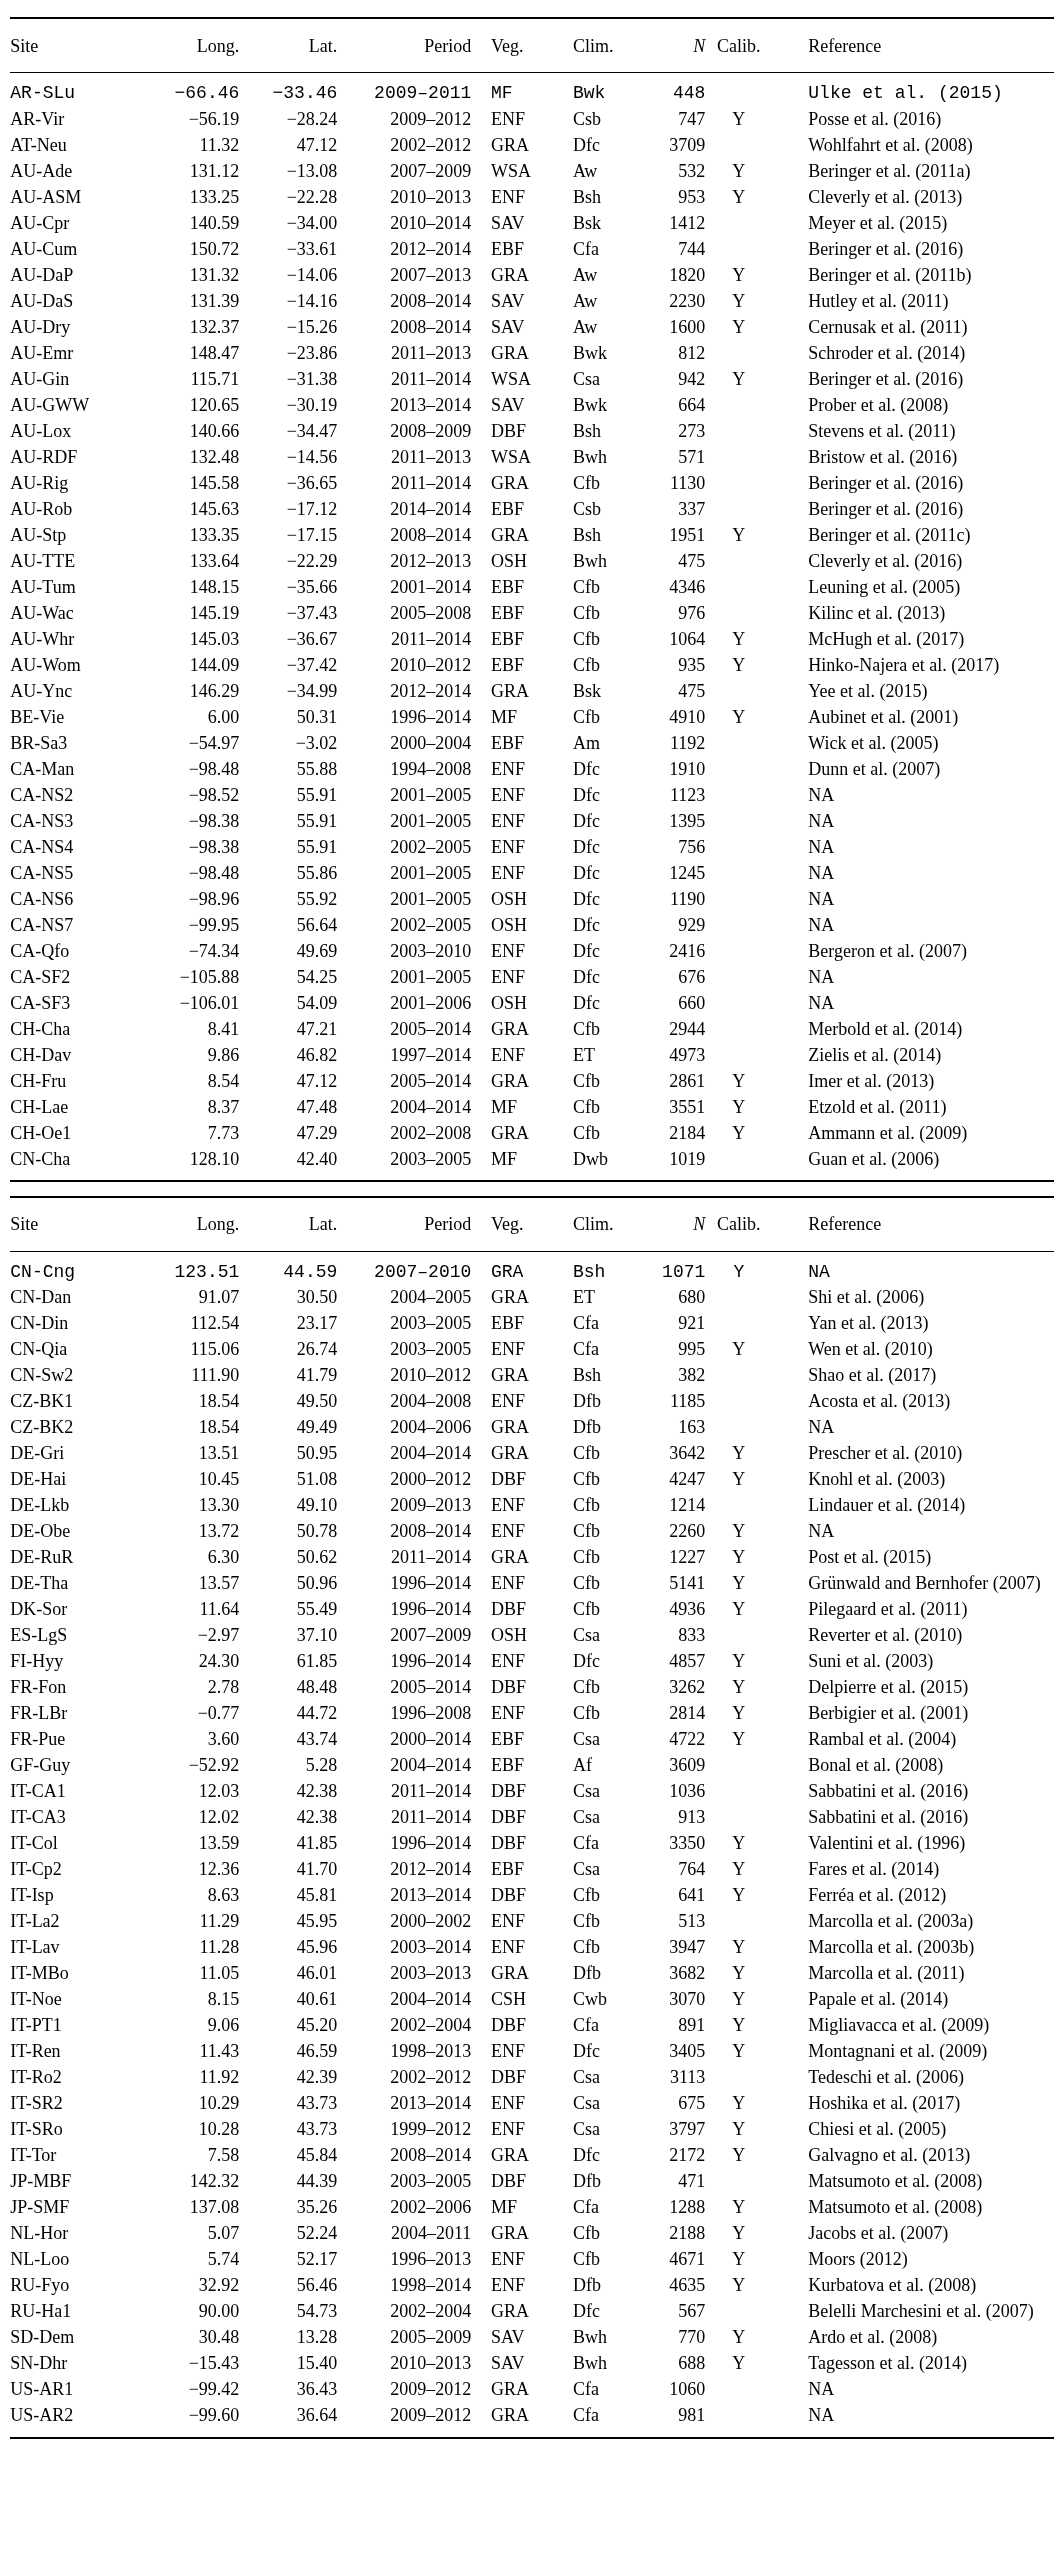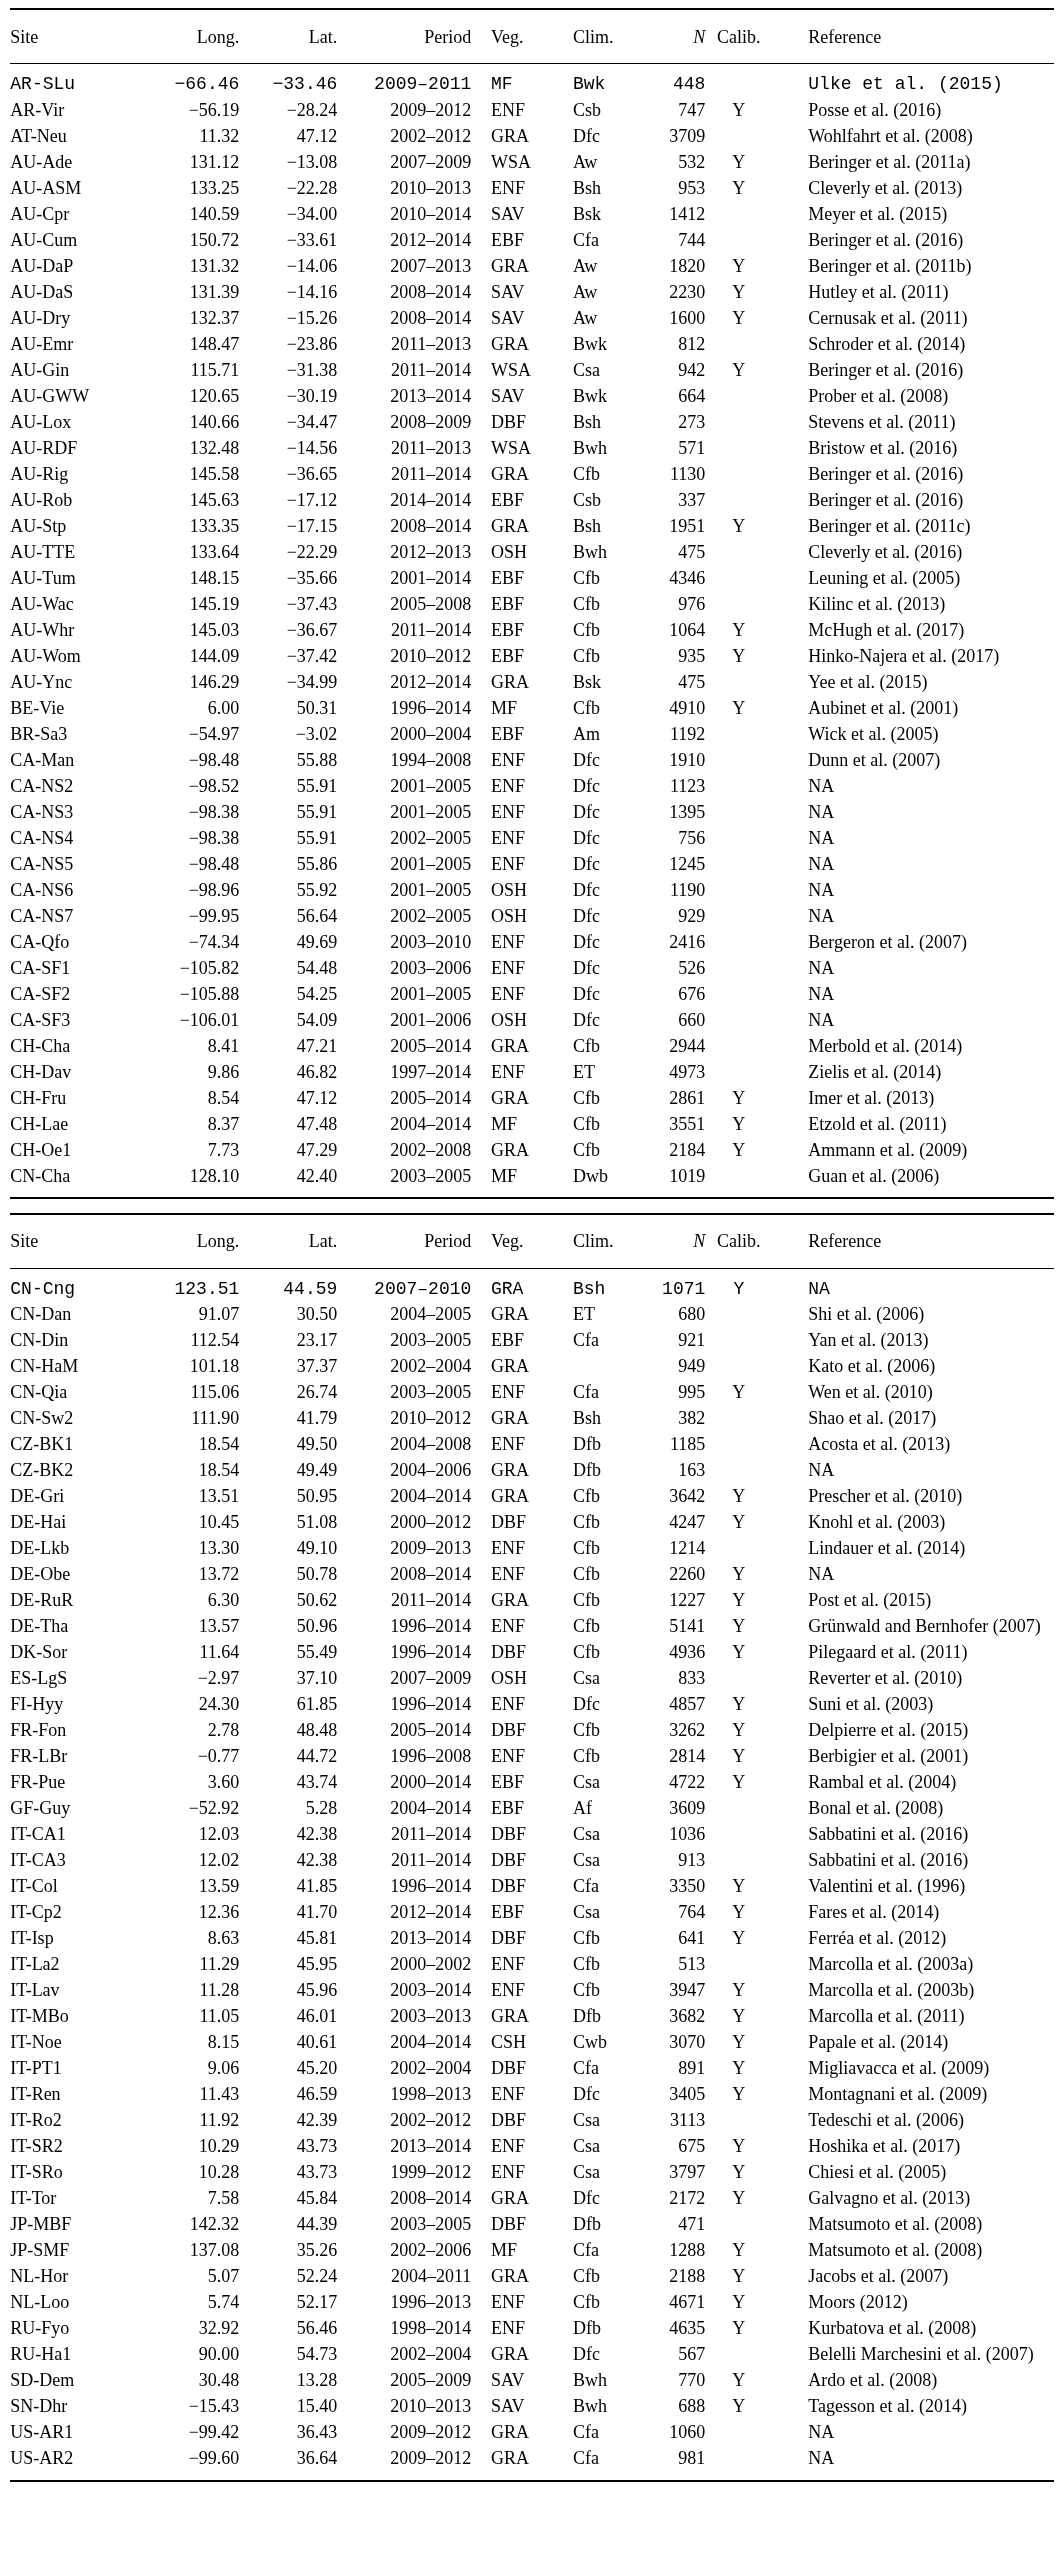--- a/index.html
+++ b/index.html
@@ -8,21 +8,21 @@
     background: #ffffff;
   }
   body {
     width: 1065px;
     min-height: 3586px;
     font-family: "Liberation Serif", "DejaVu Serif", serif;
     color: #000000;
     -webkit-font-smoothing: antialiased;
   }
   .page {
-    padding-top: 8px;
+    padding-top: 17px;
     width: 1050px;
   }
   table.data-table {
     border-collapse: collapse;
     table-layout: fixed;
     width: 1044px;
     margin: 0 10.3px 13.4px 10.3px;
     border-top: 2.1px solid #000;
     border-bottom: 2.1px solid #000;
     font-size: 18px;
@@ -461,31 +461,20 @@
           <td class="col-long">−74.34</td>
           <td class="col-lat">49.69</td>
           <td class="col-period">2003–2010</td>
           <td class="col-veg">ENF</td>
           <td class="col-clim">Dfc</td>
           <td class="col-n">2416</td>
           <td class="col-calib"></td>
           <td class="col-ref">Bergeron et al. (2007)</td>
         </tr>
         <tr>
-          <td class="col-site">CA-SF1</td>
-          <td class="col-long">−105.82</td>
-          <td class="col-lat">54.48</td>
-          <td class="col-period">2003–2006</td>
-          <td class="col-veg">ENF</td>
-          <td class="col-clim">Dfc</td>
-          <td class="col-n">526</td>
-          <td class="col-calib"></td>
-          <td class="col-ref">NA</td>
-        </tr>
-        <tr>
           <td class="col-site">CA-SF2</td>
           <td class="col-long">−105.88</td>
           <td class="col-lat">54.25</td>
           <td class="col-period">2001–2005</td>
           <td class="col-veg">ENF</td>
           <td class="col-clim">Dfc</td>
           <td class="col-n">676</td>
           <td class="col-calib"></td>
           <td class="col-ref">NA</td>
         </tr>
@@ -622,31 +611,20 @@
           <td class="col-long">112.54</td>
           <td class="col-lat">23.17</td>
           <td class="col-period">2003–2005</td>
           <td class="col-veg">EBF</td>
           <td class="col-clim">Cfa</td>
           <td class="col-n">921</td>
           <td class="col-calib"></td>
           <td class="col-ref">Yan et al. (2013)</td>
         </tr>
         <tr>
-          <td class="col-site">CN-HaM</td>
-          <td class="col-long">101.18</td>
-          <td class="col-lat">37.37</td>
-          <td class="col-period">2002–2004</td>
-          <td class="col-veg">GRA</td>
-          <td class="col-clim"></td>
-          <td class="col-n">949</td>
-          <td class="col-calib"></td>
-          <td class="col-ref">Kato et al. (2006)</td>
-        </tr>
-        <tr>
           <td class="col-site">CN-Qia</td>
           <td class="col-long">115.06</td>
           <td class="col-lat">26.74</td>
           <td class="col-period">2003–2005</td>
           <td class="col-veg">ENF</td>
           <td class="col-clim">Cfa</td>
           <td class="col-n">995</td>
           <td class="col-calib">Y</td>
           <td class="col-ref">Wen et al. (2010)</td>
         </tr>

